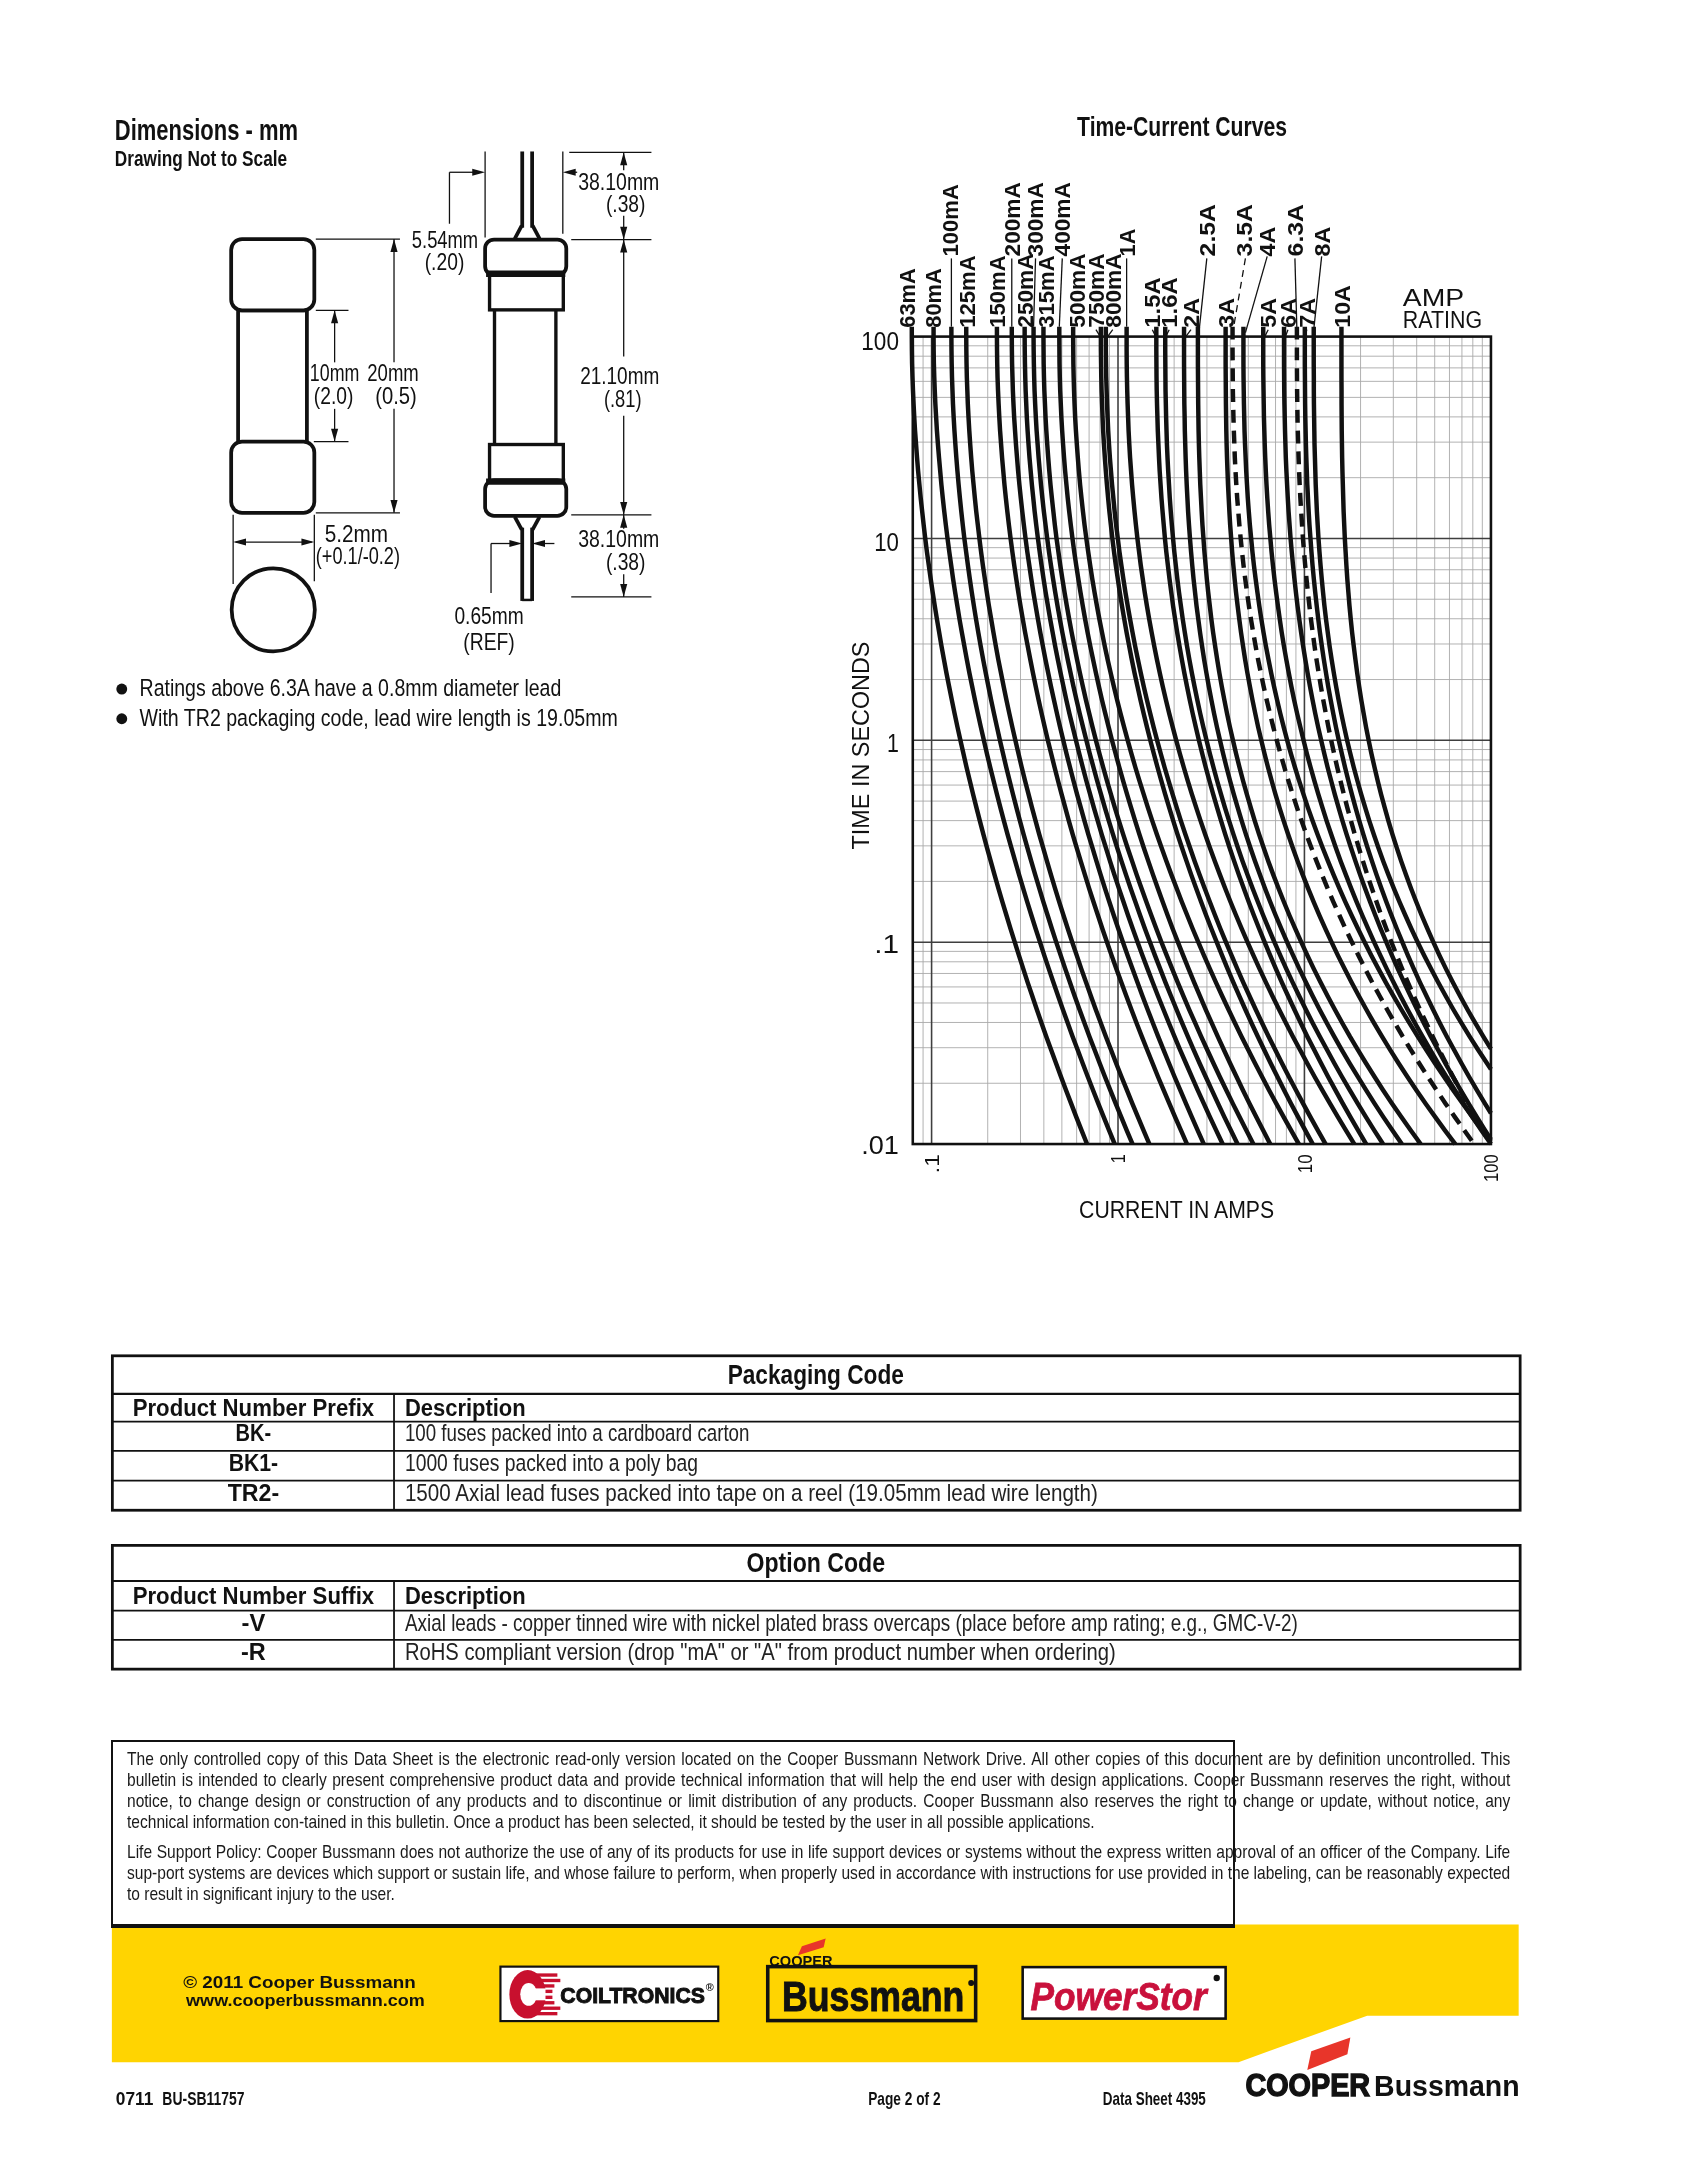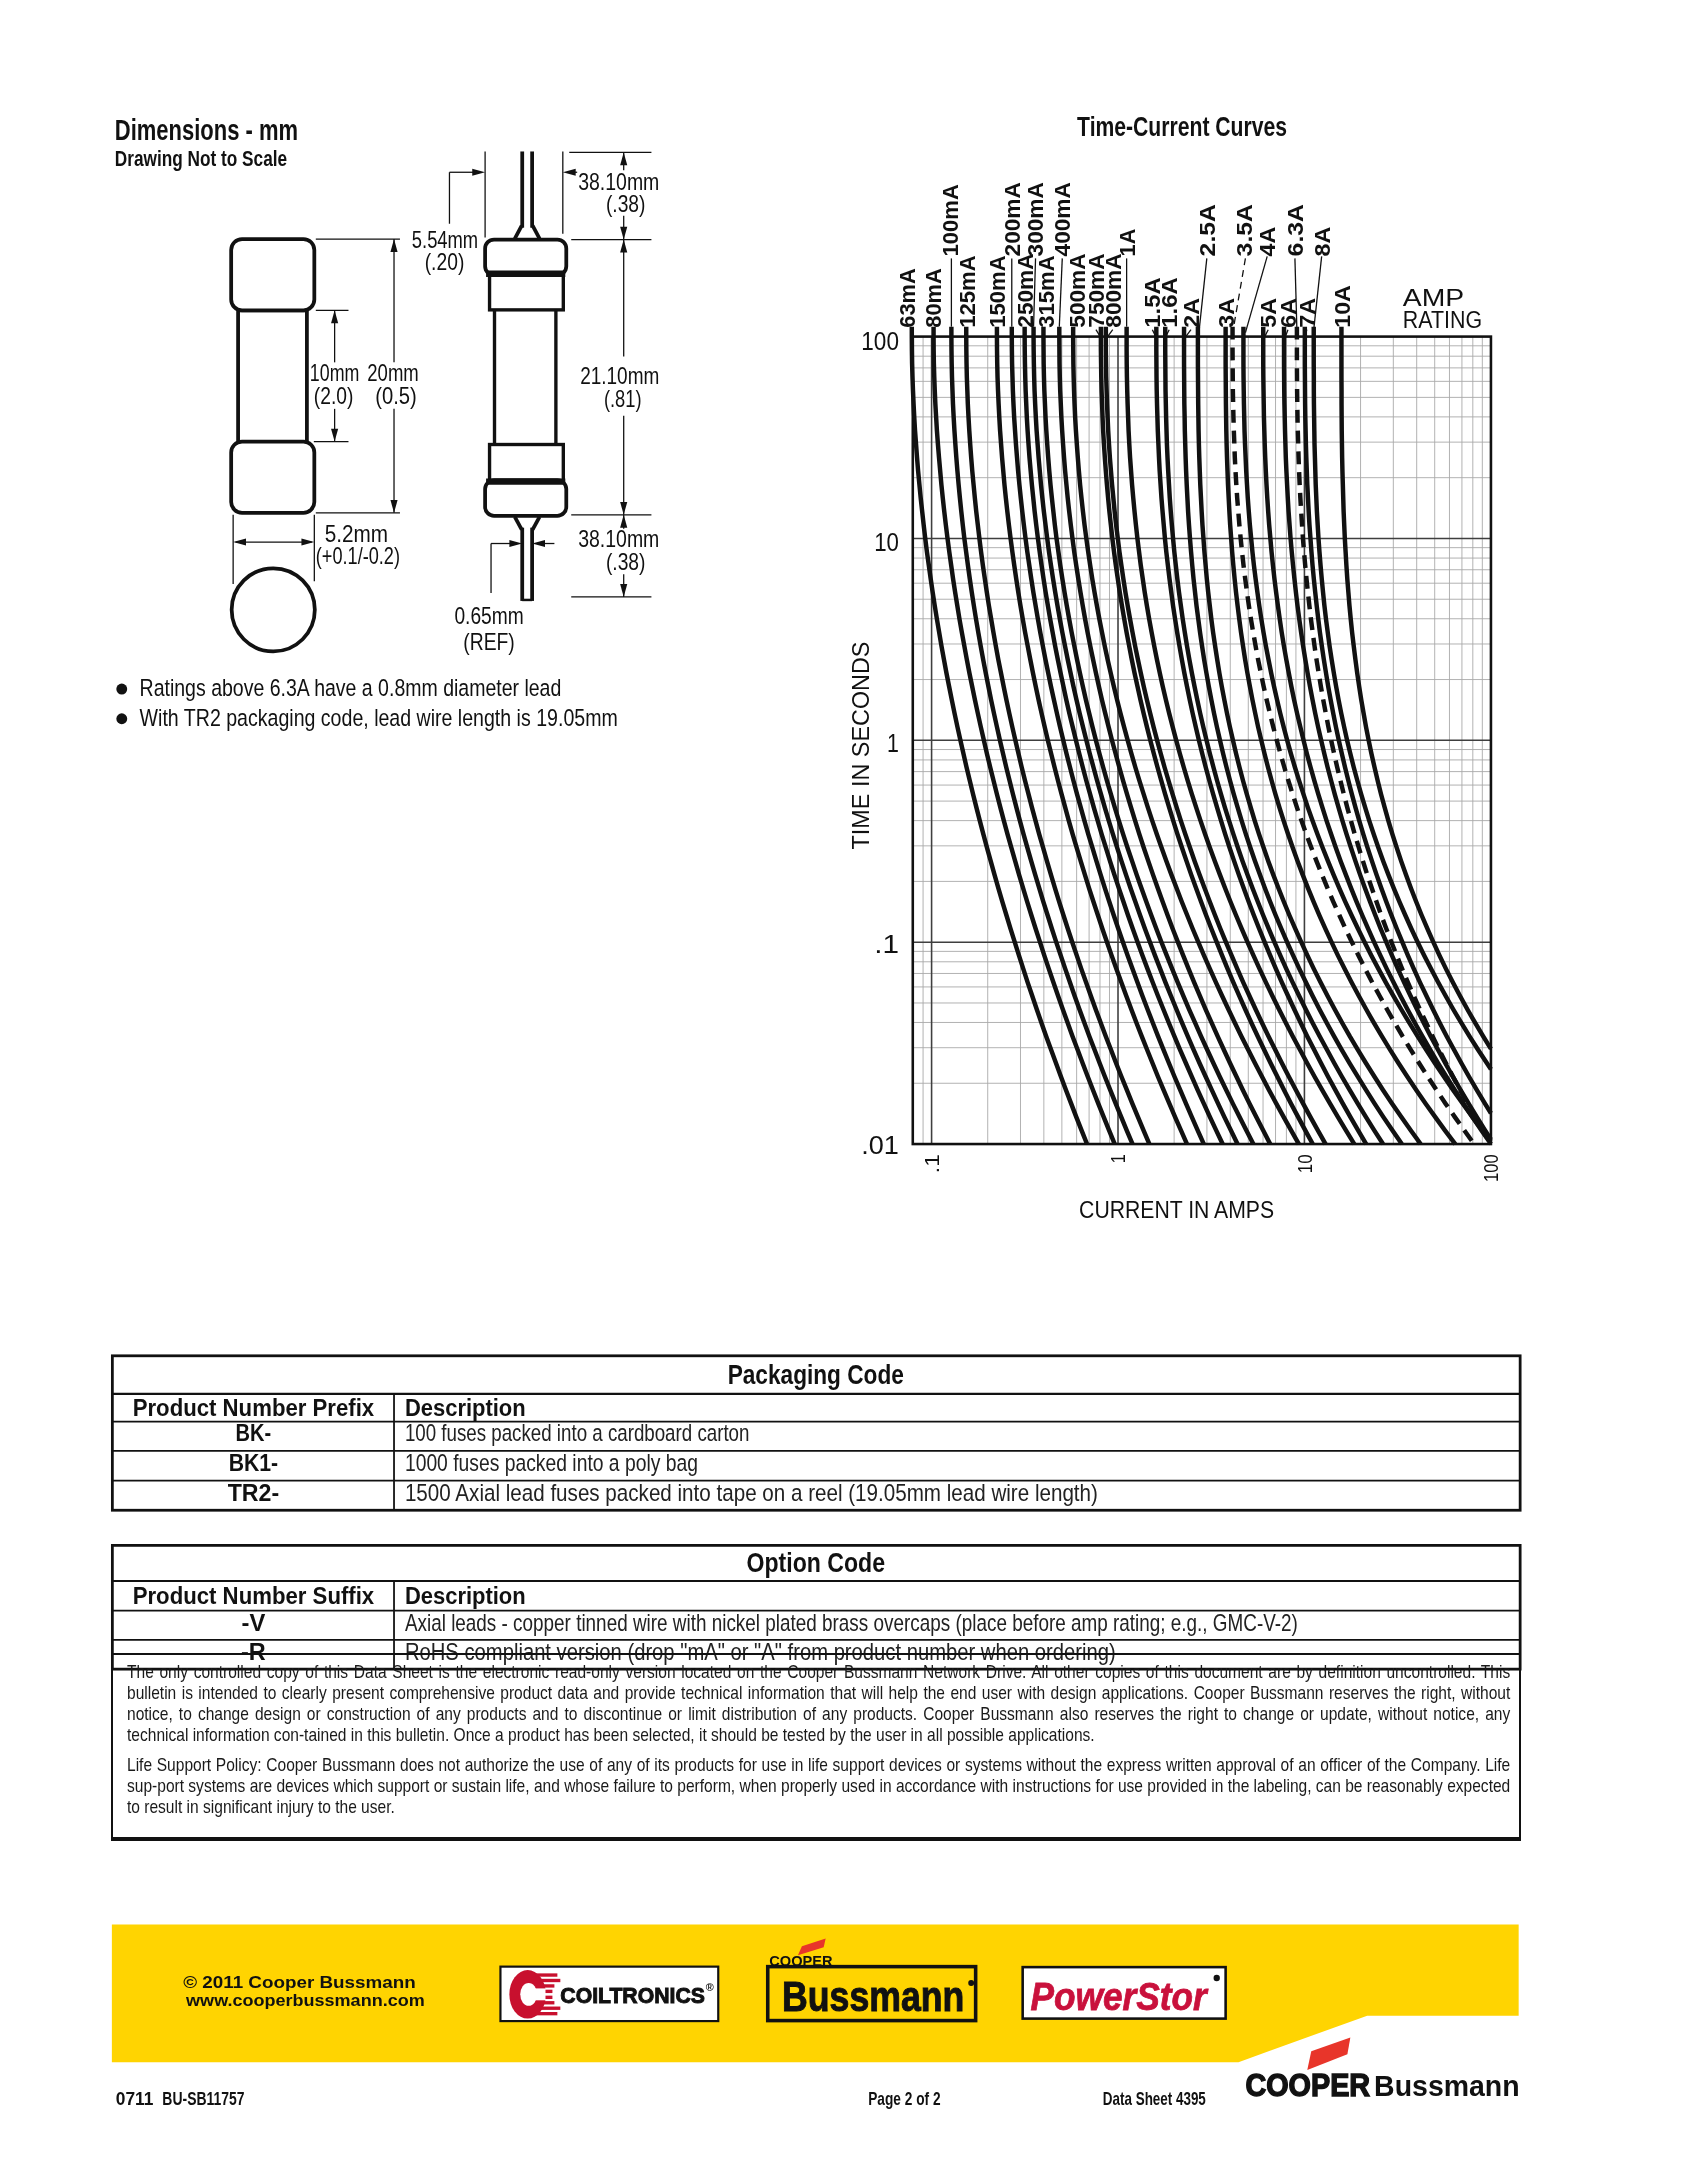--- a/index.html
+++ b/index.html
@@ -309,21 +309,21 @@
 <text x="1041" y="2030" font-size="40" font-weight="bold" fill="#C9113C" stroke="#C9113C" stroke-width="0.8" style="font-style:italic" textLength="178" lengthAdjust="spacingAndGlyphs">PowerStor</text>
 <circle cx="1229" cy="1998" r="3.2" fill="#111"></circle>
 <text x="1258" y="2117" font-size="31" font-weight="bold" fill="#111" stroke="#111" stroke-width="1.4" textLength="126" lengthAdjust="spacingAndGlyphs">COOPER</text>
 <text x="1388" y="2117" font-size="30" font-weight="bold" fill="#111" textLength="147" lengthAdjust="spacingAndGlyphs">Bussmann</text>
 <text x="117" y="2126" font-size="18.5" font-weight="bold" fill="#111" textLength="38" lengthAdjust="spacingAndGlyphs">0711</text>
 <text x="164" y="2126" font-size="18.5" font-weight="bold" fill="#111" textLength="83" lengthAdjust="spacingAndGlyphs">BU-SB11757</text>
 <text x="877" y="2126" font-size="18.5" font-weight="bold" fill="#111" textLength="73" lengthAdjust="spacingAndGlyphs">Page 2 of 2</text>
 <text x="1114" y="2126" font-size="18.5" font-weight="bold" fill="#111" textLength="104" lengthAdjust="spacingAndGlyphs">Data Sheet 4395</text>
 </svg>
 
-<div class="abs" style="left:111px;top:1653px;width:1410px;height:188px;border:2px solid #111;border-bottom-width:4px">
+<div class="abs" style="left:111px;top:1740px;width:1124px;height:188px;border:2px solid #111;border-bottom-width:4px">
 <div style="position:absolute;left:14px;top:6px;width:1691px;transform:scaleX(0.818);transform-origin:0 0;font-size:19px;line-height:21px;color:#1a1a1a;text-align:justify">
 The only controlled copy of this Data Sheet is the electronic read-only version located on the Cooper Bussmann Network Drive. All other copies of this document are by definition uncontrolled. This bulletin is intended to clearly present comprehensive product data and provide technical information that will help the end user with design applications. Cooper Bussmann reserves the right, without notice, to change design or construction of any products and to discontinue or limit distribution of any products. Cooper Bussmann also reserves the right to change or update, without notice, any technical information con-tained in this bulletin. Once a product has been selected, it should be tested by the user in all possible applications.
 <div style="height:9px"></div>
 Life Support Policy: Cooper Bussmann does not authorize the use of any of its products for use in life support devices or systems without the express written approval of an officer of the Company. Life sup-port systems are devices which support or sustain life, and whose failure to perform, when properly used in accordance with instructions for use provided in the labeling, can be reasonably expected to result in significant injury to the user.
 </div>
 </div>
 
 </div>
 
 </body></html>

